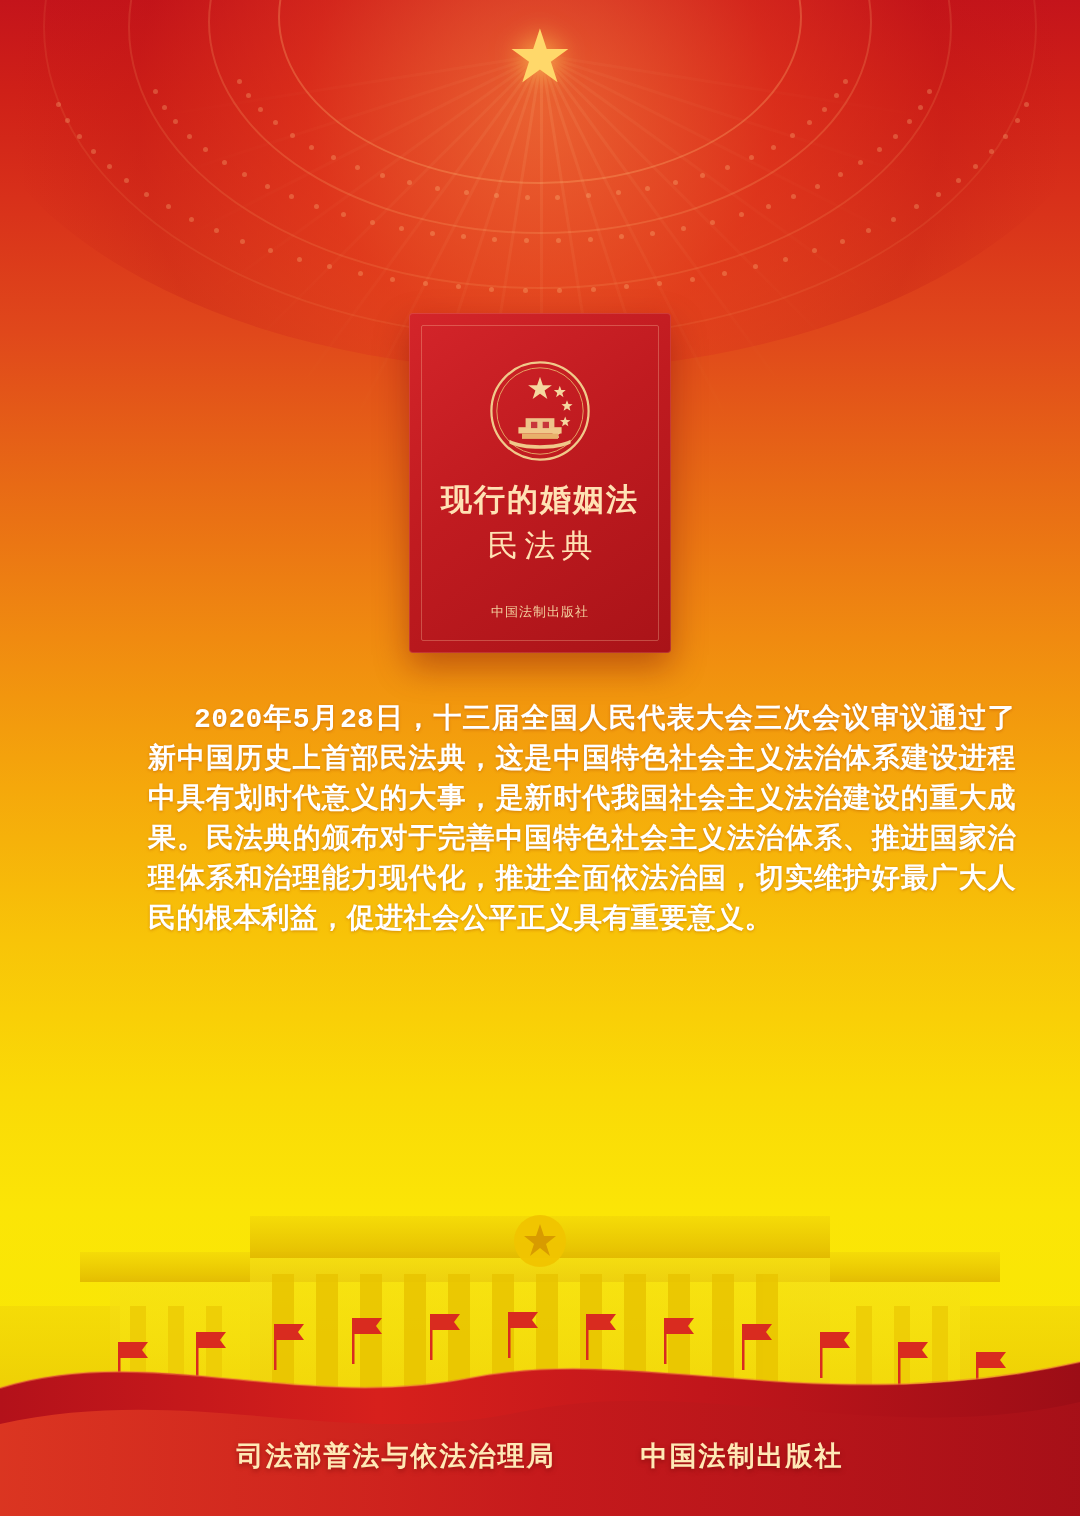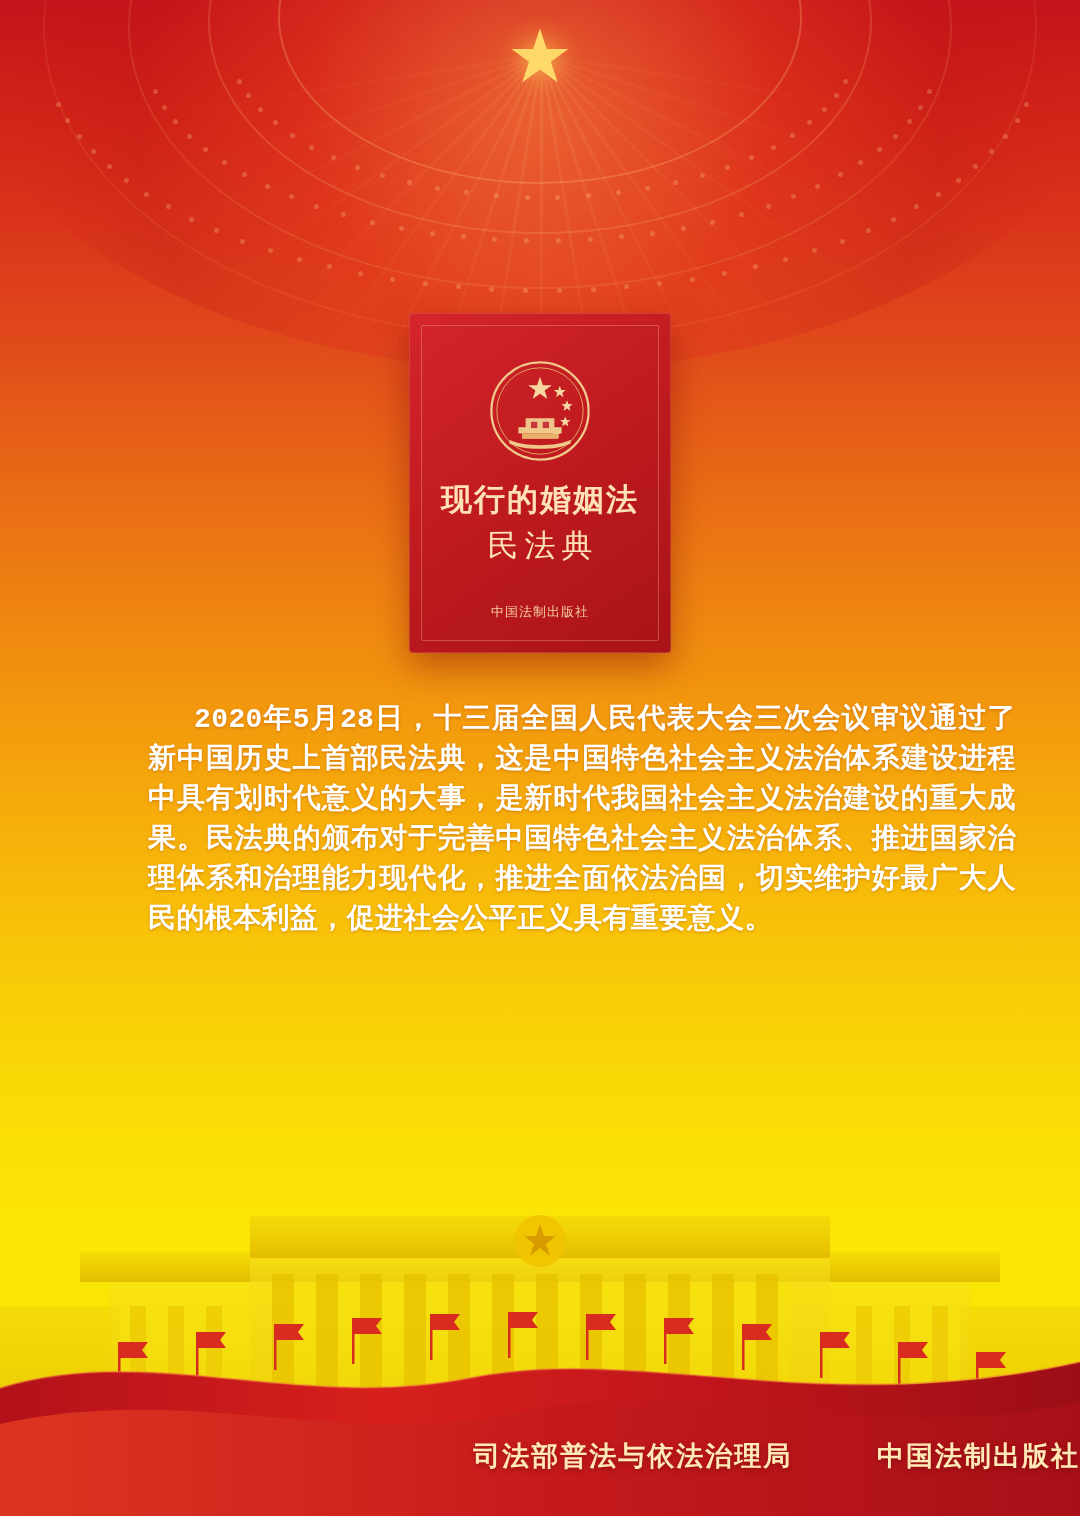--- a/index.html
+++ b/index.html
@@ -220,21 +220,21 @@
     width: 1080px;
     height: 200px;
     pointer-events: none;
   }
 
   .footer {
     position: absolute;
     left: 0;
     bottom: 42px;
     width: 1080px;
-    text-align: right;
+    text-align: center;
     color: #ffe9b6;
     font-size: 27px;
     font-weight: bold;
     letter-spacing: 2px;
     font-family: "DejaVu Serif", "Liberation Serif", serif;
     text-shadow: 0 2px 5px rgba(110,8,8,.55);
   }
   .footer span { display: inline-block; }
   .footer .gap { width: 62px; }
 </style>

